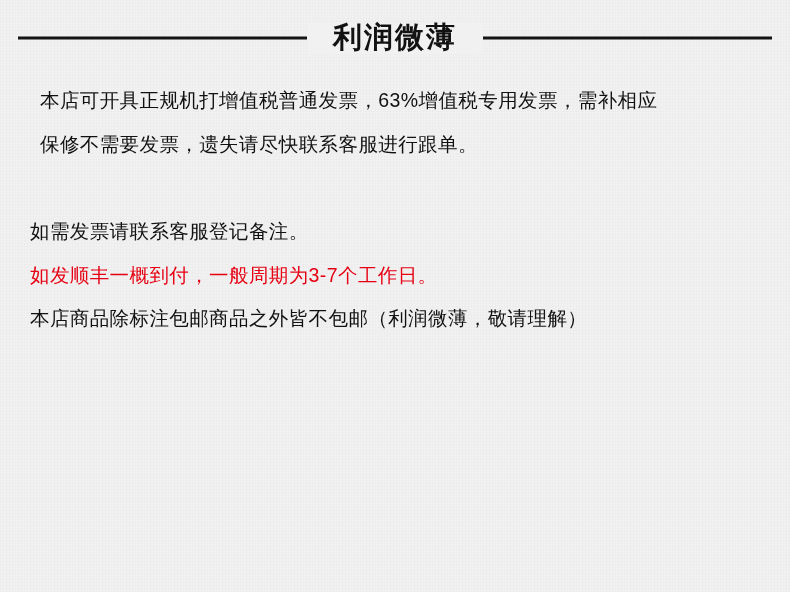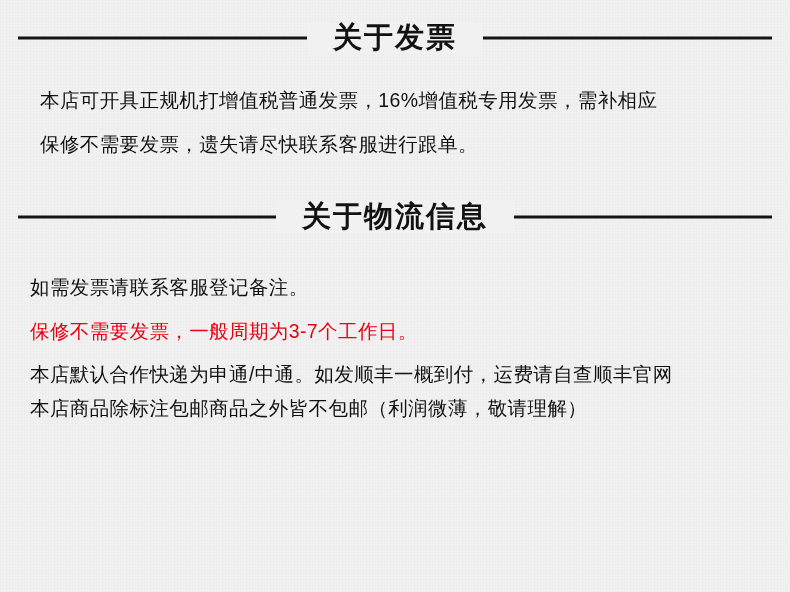--- a/index.html
+++ b/index.html
@@ -83,46 +83,39 @@
 </head>
 <body>
 
 <div class="page">
 
   <div class="spacer-sm"></div>
 
   <div class="section-header">
     <div class="rule"></div>
     <div class="title-wrap">
-      <span class="title">关于发票</span>
+      <span class="title">利润微薄</span>
     </div>
   </div>
 
   <div class="spacer-md"></div>
 
   <div class="body-block">
-    <p class="para indent">本店可开具正规机打增值税普通发票，16%增值税专用发票，需补相应</p>
+    <p class="para indent">本店可开具正规机打增值税普通发票，63%增值税专用发票，需补相应</p>
     <div class="spacer-sm"></div>
     <p class="para indent">保修不需要发票，遗失请尽快联系客服进行跟单。</p>
     <div class="spacer-sm"></div>
   </div>
 
   <div class="spacer-md"></div>
 
-  <div class="section-header">
-    <div class="rule"></div>
-    <div class="title-wrap">
-      <span class="title">关于物流信息</span>
-    </div>
-  </div>
 
   <div class="spacer-lg"></div>
 
   <div class="body-block">
     <p class="para">如需发票请联系客服登记备注。</p>
     <div class="spacer-sm"></div>
-    <p class="para red">保修不需要发票，一般周期为3-7个工作日。</p>
+    <p class="para red">如发顺丰一概到付，一般周期为3-7个工作日。</p>
     <div class="spacer-sm"></div>
-    <p class="para">本店默认合作快递为申通/中通。如发顺丰一概到付，运费请自查顺丰官网</p>
     <p class="para">本店商品除标注包邮商品之外皆不包邮（利润微薄，敬请理解）</p>
   </div>
 
 </div>
 
 </body></html>

